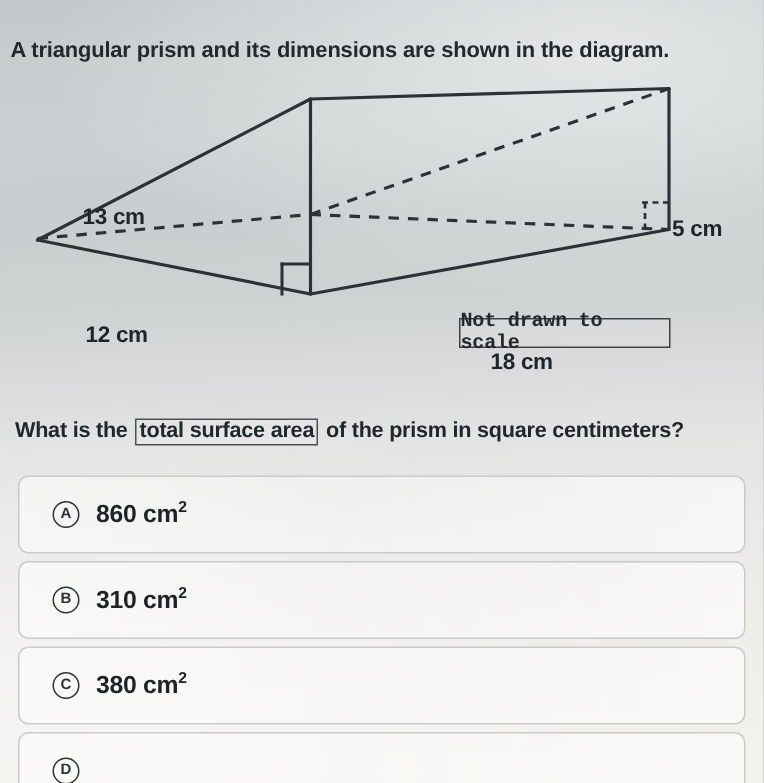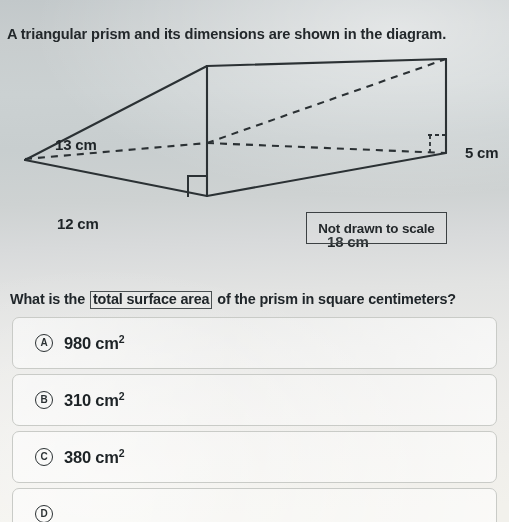--- a/index.html
+++ b/index.html
@@ -55,35 +55,36 @@
     position: absolute;
     font-size: 15px;
     font-weight: 700;
     color: #1e2427;
     white-space: nowrap;
     letter-spacing: -0.2px;
   }
   #lbl-13 { left: 55px;  top: 91px; }
   #lbl-12 { left: 57px;  top: 170px; }
   #lbl-18 { left: 327px; top: 188px; }
-  #lbl-5  { left: 465px; top: 99px; }
+  #lbl-5  { left: 448px; top: 99px; }
 
   
   #nds-box {
     position: absolute;
     left: 306px;
     top: 212px;
     width: 141px;
-    height: 32px;
+    height: 20px;
     box-sizing: border-box;
     border: 1.6px solid #3c4143;
     background: rgba(255,255,255,0.10);
     display: flex;
     align-items: center;
     justify-content: center;
+    font-family: Liberation Mono, monospace;
   }
   #nds-box span {
     font-size: 13.4px;
     font-weight: 700;
     color: #23282b;
     letter-spacing: -0.15px;
   }
 
   
   .question {
@@ -94,21 +95,21 @@
     font-size: 14.4px;
     font-weight: 700;
     color: #20262a;
     letter-spacing: -0.15px;
     white-space: nowrap;
   }
   .boxed-term {
     display: inline-block;
     border: 1.3px solid #4a5052;
     padding: 0px 2px 1px 2px;
-    margin: 12px 1px;
+    margin: 0 1px;
     line-height: 15px;
     background: rgba(255,255,255,0.12);
   }
 
   
   #choices {
     position: absolute;
     left: 0;
     top: 317px;
     width: 509px;
@@ -210,21 +211,21 @@
 
 <div id="nds-box">
   <span>Not drawn to scale</span>
 </div>
 
 <div class="question"><span>What is the</span> <span class="boxed-term">total surface area</span> <span>of the prism in square centimeters?</span></div>
 
 <div id="choices">
   <div class="choice c0">
     <span class="bullet">A</span>
-    <span class="choice-text"><span>980 cm</span><sup>2</sup></span>
+    <span class="choice-text"><span>860 cm</span><sup>2</sup></span>
   </div>
   <div class="choice c1">
     <span class="bullet">B</span>
     <span class="choice-text"><span>310 cm</span><sup>2</sup></span>
   </div>
   <div class="choice c2">
     <span class="bullet">C</span>
     <span class="choice-text"><span>380 cm</span><sup>2</sup></span>
   </div>
   <div class="choice c3">

